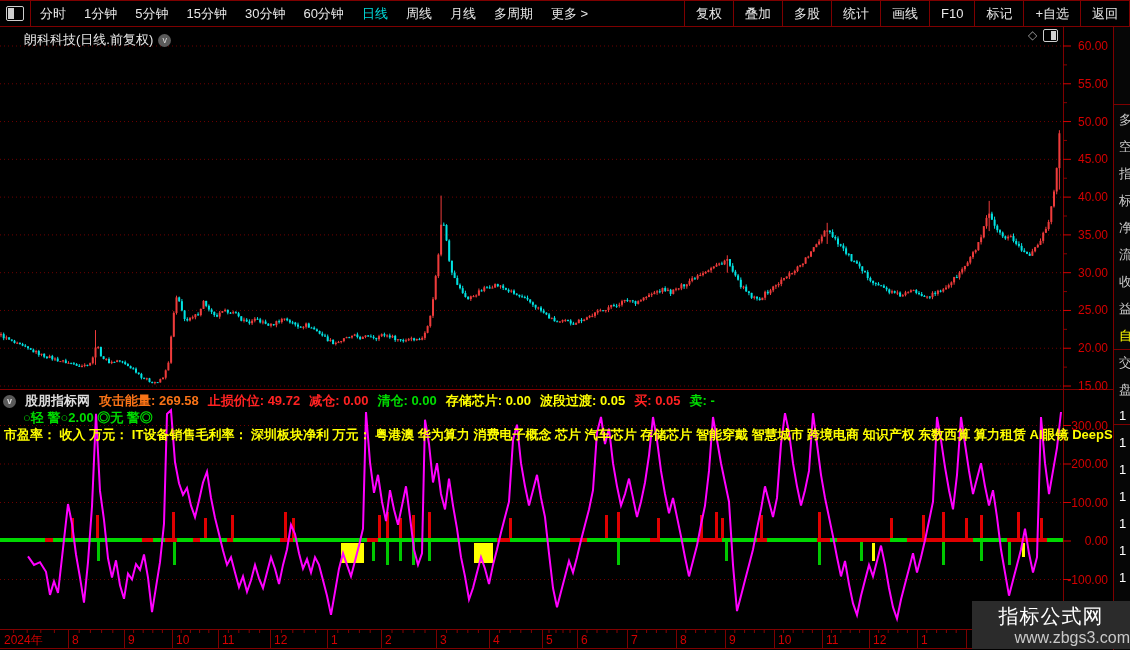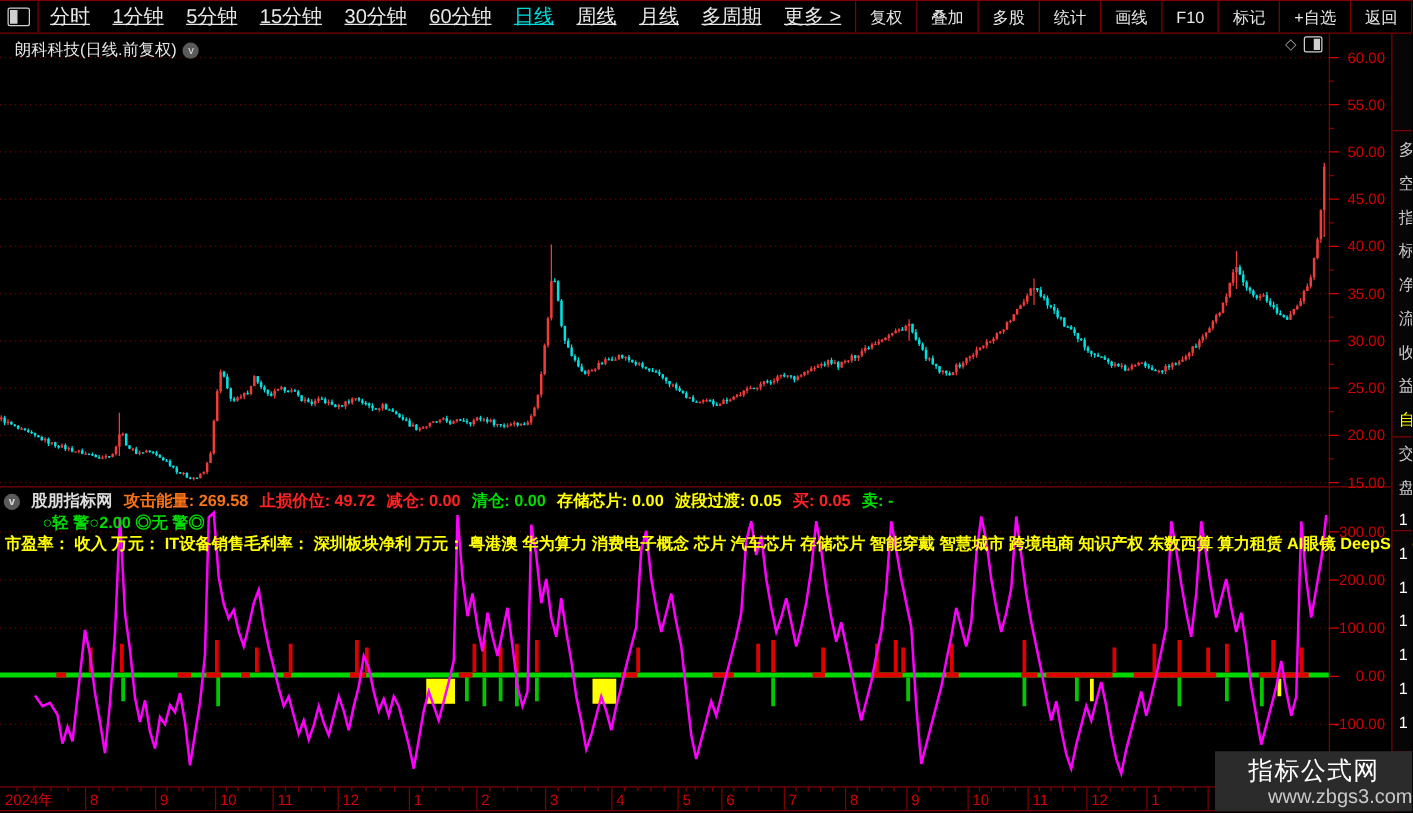--- a/index.html
+++ b/index.html
@@ -5,35 +5,35 @@
   html,body{margin:0;padding:0;background:#000;}
   .app{position:relative;width:1130px;height:650px;background:#000;overflow:hidden;
        font-family:"Liberation Sans",sans-serif;border-top:1px solid #7e0000;box-sizing:border-box;}
   
   .toolbar{position:absolute;left:0;top:0;width:1130px;height:26px;display:flex;align-items:stretch;
            border-bottom:1px solid #7e0000;box-sizing:border-box;background:#000;z-index:20;}
   .tb-iconbox{display:flex;align-items:center;padding:0 6px;border-right:1px solid #7e0000;}
   .split-icon{width:16px;height:13px;border:1px solid #cfcfcf;border-radius:2px;position:relative;}
   .split-icon div{position:absolute;left:1px;top:1px;bottom:1px;width:6px;background:#cfcfcf;}
   .tb-left{display:flex;align-items:center;gap:0;}
-  .tb-item{color:#e8e8e8;font-size:16px;padding:0 9px;line-height:25px;cursor:default;white-space:nowrap;text-decoration:underline;}
+  .tb-item{color:#e8e8e8;font-size:13px;padding:0 9px;line-height:25px;cursor:default;white-space:nowrap;}
   .tb-item.active{color:#00dcdc;}
   .tb-right{margin-left:auto;display:flex;align-items:flex-start;text-decoration:underline;}
   .tb-ritem{color:#e8e8e8;font-size:13px;padding:0 11px;line-height:25px;border-left:1px solid #7e0000;white-space:nowrap;}
   .tb-ritem:last-child{border-right:1px solid #7e0000;}
   
-  .chart-title{position:absolute;left:12px;top:30px;color:#e8e8e8;font-size:13px;z-index:10;display:flex;align-items:center;gap:5px;}
+  .chart-title{position:absolute;left:24px;top:30px;color:#e8e8e8;font-size:13px;z-index:10;display:flex;align-items:center;gap:5px;}
   .circ-chev{display:inline-block;width:13px;height:13px;border-radius:50%;background:#5a5a5a;color:#ddd;
              font-size:9px;line-height:12px;text-align:center;}
   .corner-icons{position:absolute;left:1028px;top:27px;z-index:10;display:flex;align-items:center;gap:6px;color:#999;font-size:12px;}
   .win-icon{width:13px;height:11px;border:1px solid #cfcfcf;border-radius:2px;position:relative;}
   .win-icon div{position:absolute;right:1px;top:1px;bottom:1px;width:5px;background:#cfcfcf;}
   
   .ind-h1{position:absolute;left:3px;top:391px;display:flex;gap:9px;align-items:center;font-size:13px;font-weight:bold;z-index:10;white-space:nowrap;}
-  .ind-h2{position:absolute;left:34px;top:408px;font-size:13px;font-weight:bold;z-index:10;white-space:nowrap;}
+  .ind-h2{position:absolute;left:23px;top:408px;font-size:13px;font-weight:bold;z-index:10;white-space:nowrap;}
   .ind-h3{position:absolute;left:4px;top:425px;font-size:13px;font-weight:bold;z-index:10;white-space:nowrap;}
   
   .right-strip{position:absolute;left:1113px;top:26px;width:17px;height:624px;background:#060606;
                border-left:1px solid #7e0000;box-sizing:border-box;overflow:hidden;z-index:15;}
   .rs-frag{position:absolute;left:5px;font-size:13px;}
   .rs-sep{position:absolute;left:0;width:17px;height:1px;background:#7e0000;}
   
   .watermark{position:absolute;left:972px;top:600px;width:158px;height:48px;background:#2b2b2b;z-index:30;
              text-align:center;overflow:hidden;}
   .wm1{color:#ffffff;font-size:20px;font-weight:normal;margin-top:2px;letter-spacing:1px;}

